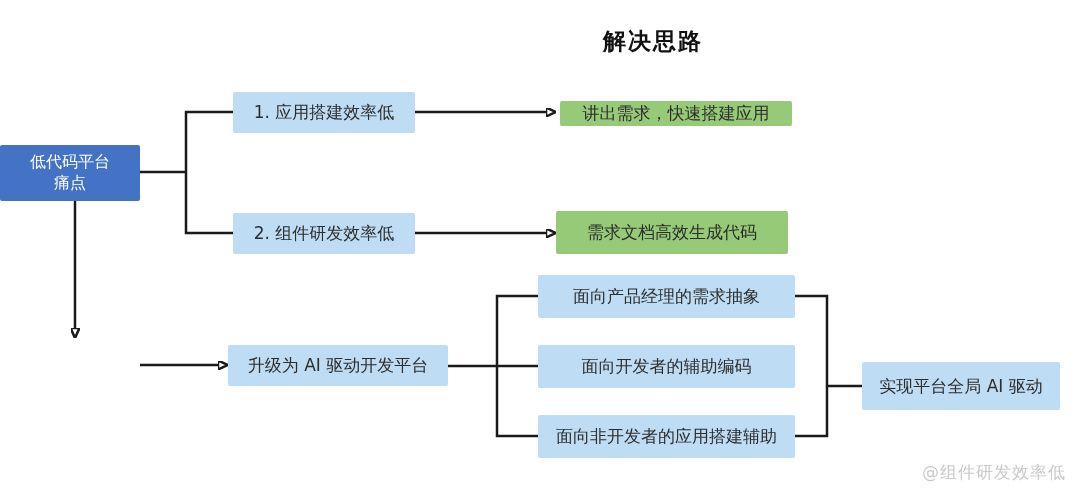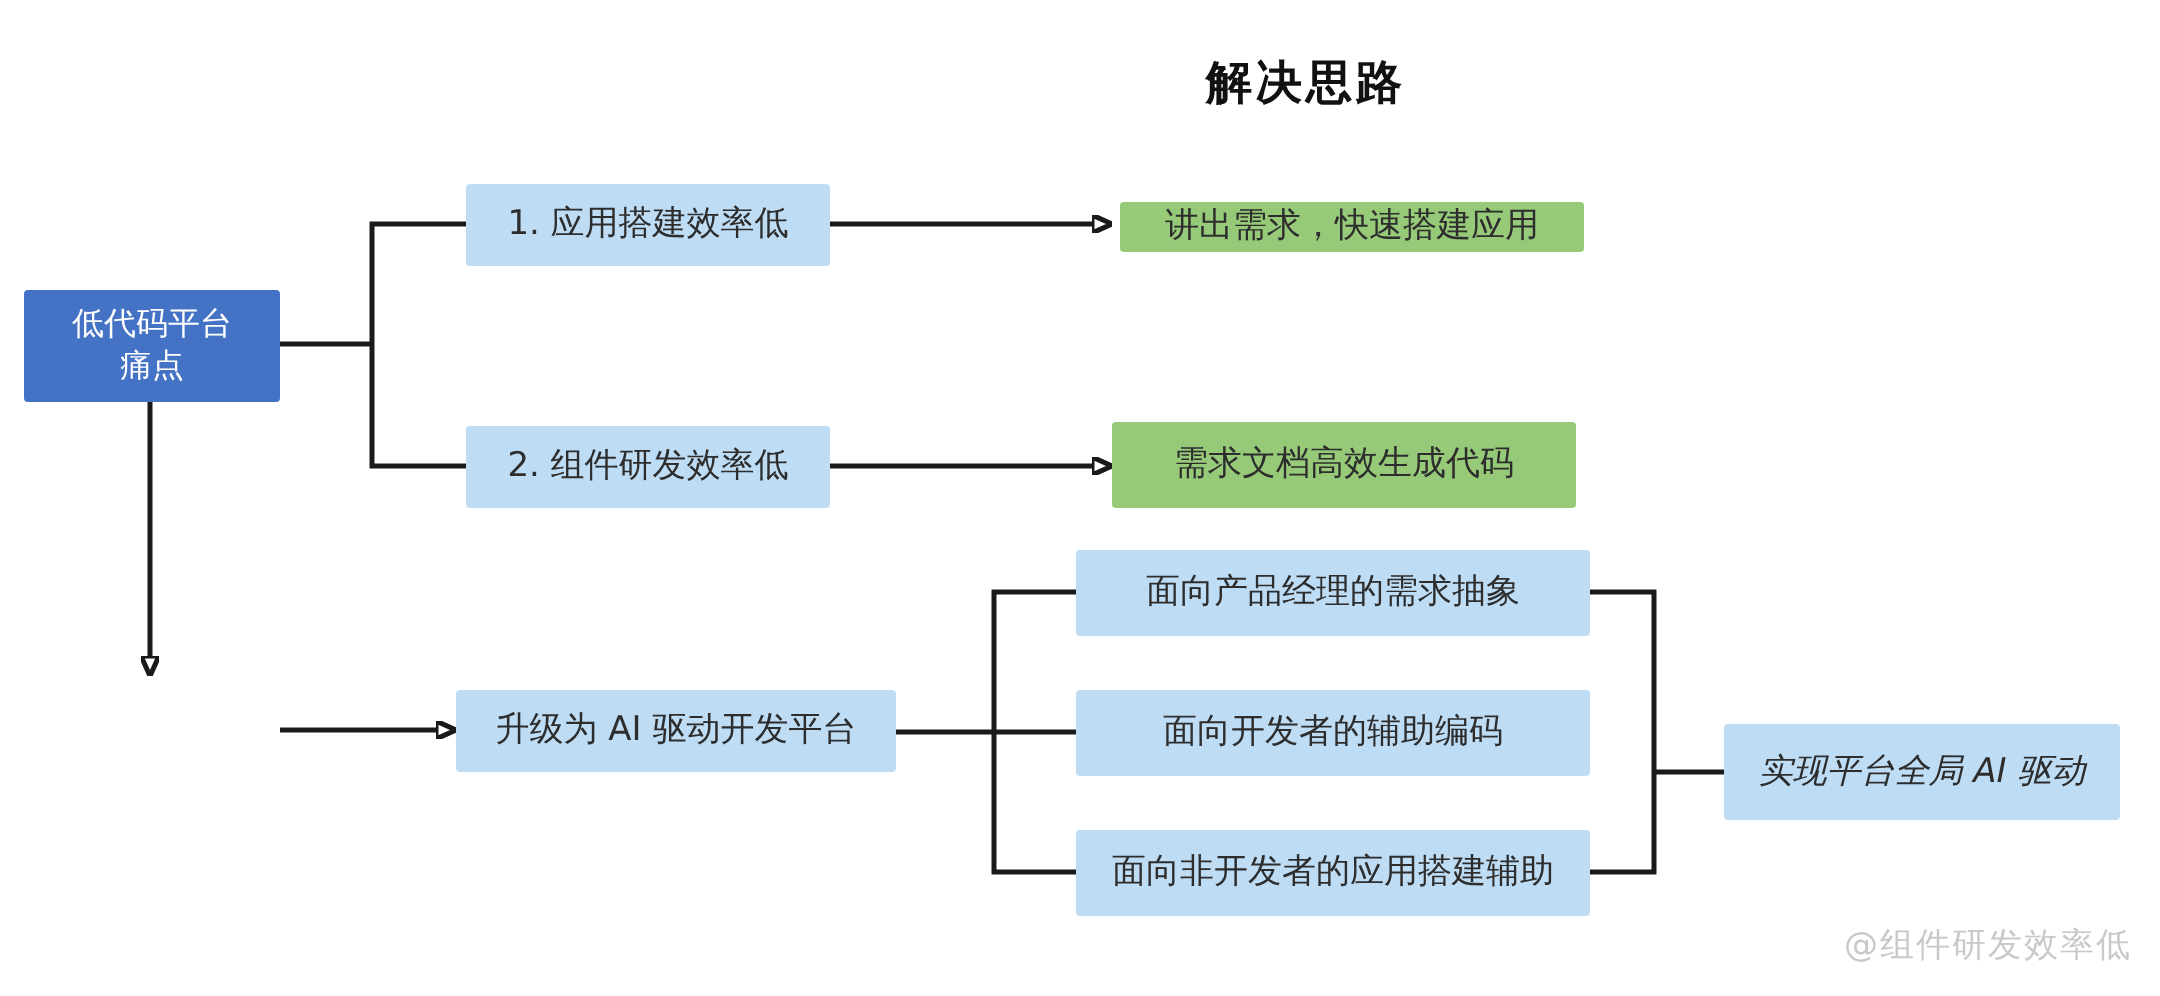--- a/index.html
+++ b/index.html
@@ -58,31 +58,31 @@
     color: #ffffff;
     font-size: 16px;
   }
   .node.light {
     background: var(--light-blue, #bedced);
   }
   .node.green {
     background: var(--green, #96ca78);
   }
   
-  .n-pain     { left: 12px;  top: 145px; width: 128px; height: 56px; }
+  .n-pain     { left: 0;  top: 145px; width: 140px; height: 56px; }
   .n-issue1   { left: 233px; top: 92px;  width: 182px; height: 41px; }
   .n-issue2   { left: 233px; top: 213px; width: 182px; height: 41px; }
   .n-sol1     { left: 560px; top: 90px;  width: 232px; height: 25px; margin-top: 11px; }
   .n-sol2     { left: 556px; top: 211px; width: 232px; height: 43px; }
   .n-goal     { left: 12px;  top: 338px; width: 128px; height: 54px; }
   .n-upgrade  { left: 228px; top: 345px; width: 220px; height: 41px; }
   .n-featpm   { left: 538px; top: 275px; width: 257px; height: 43px; text-align: center; }
   .n-featdev  { left: 538px; top: 345px; width: 257px; height: 43px; }
   .n-featnon  { left: 538px; top: 415px; width: 257px; height: 43px; }
-  .n-result   { left: 862px; top: 362px; width: 198px; height: 48px; font-style: italic; }
+  .n-result   { left: 862px; top: 362px; width: 198px; height: 48px; }
   .watermark {
     position: absolute;
     right: 14px;
     top: 461px;
     font-size: 17px;
     color: #c9c9c9;
     letter-spacing: 1px;
   }
 </style>
 </head>

